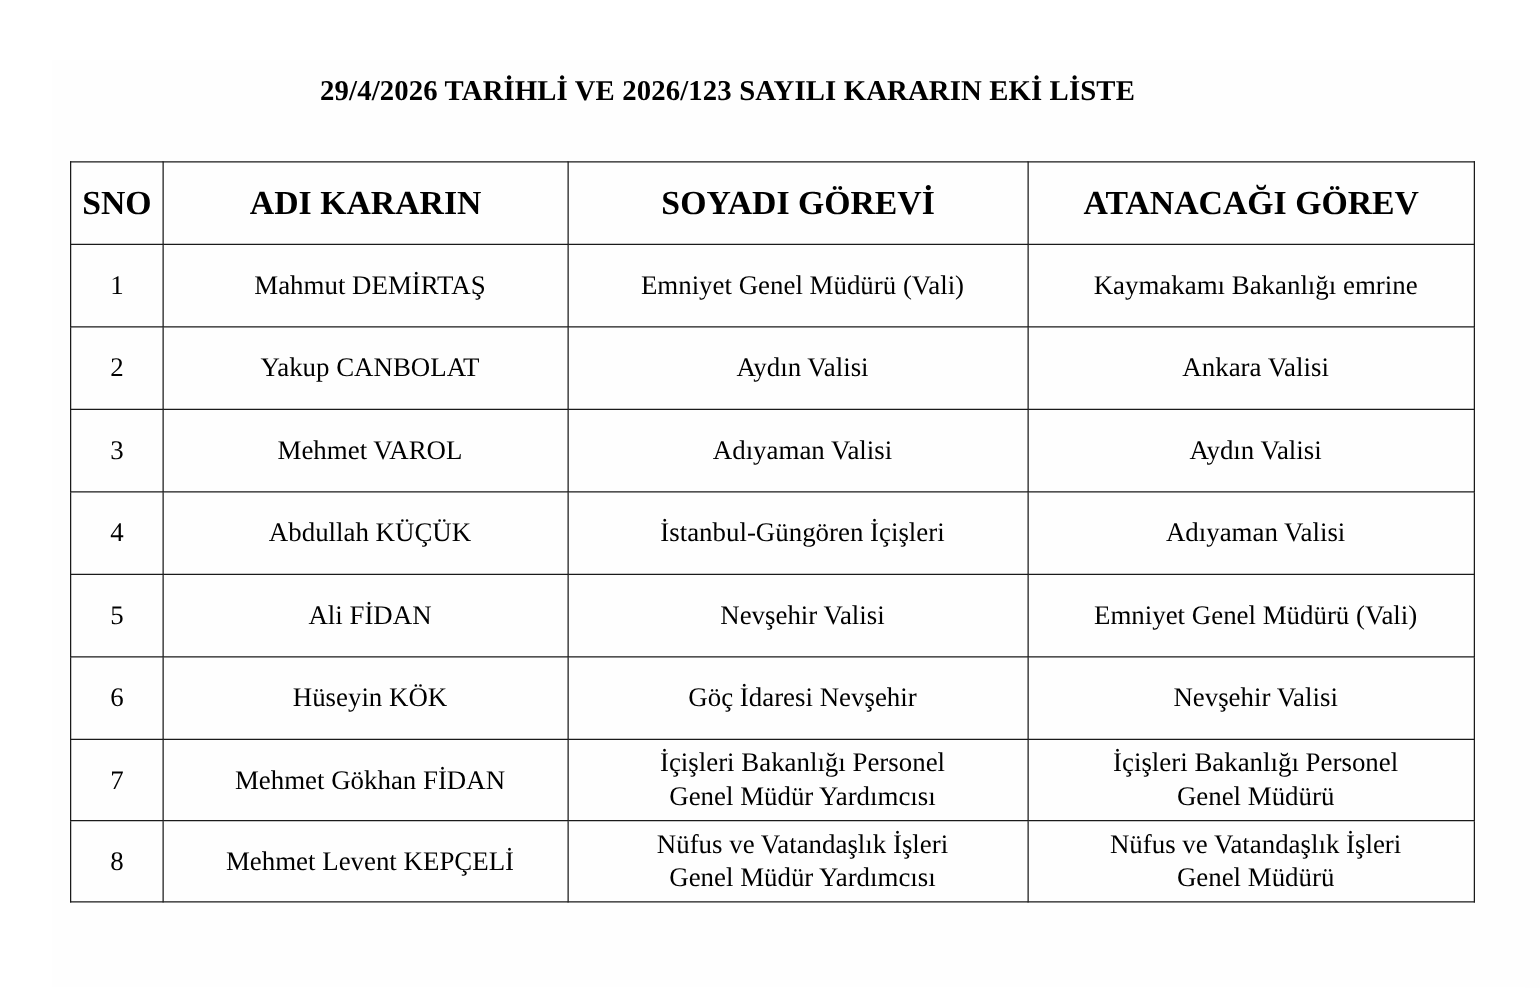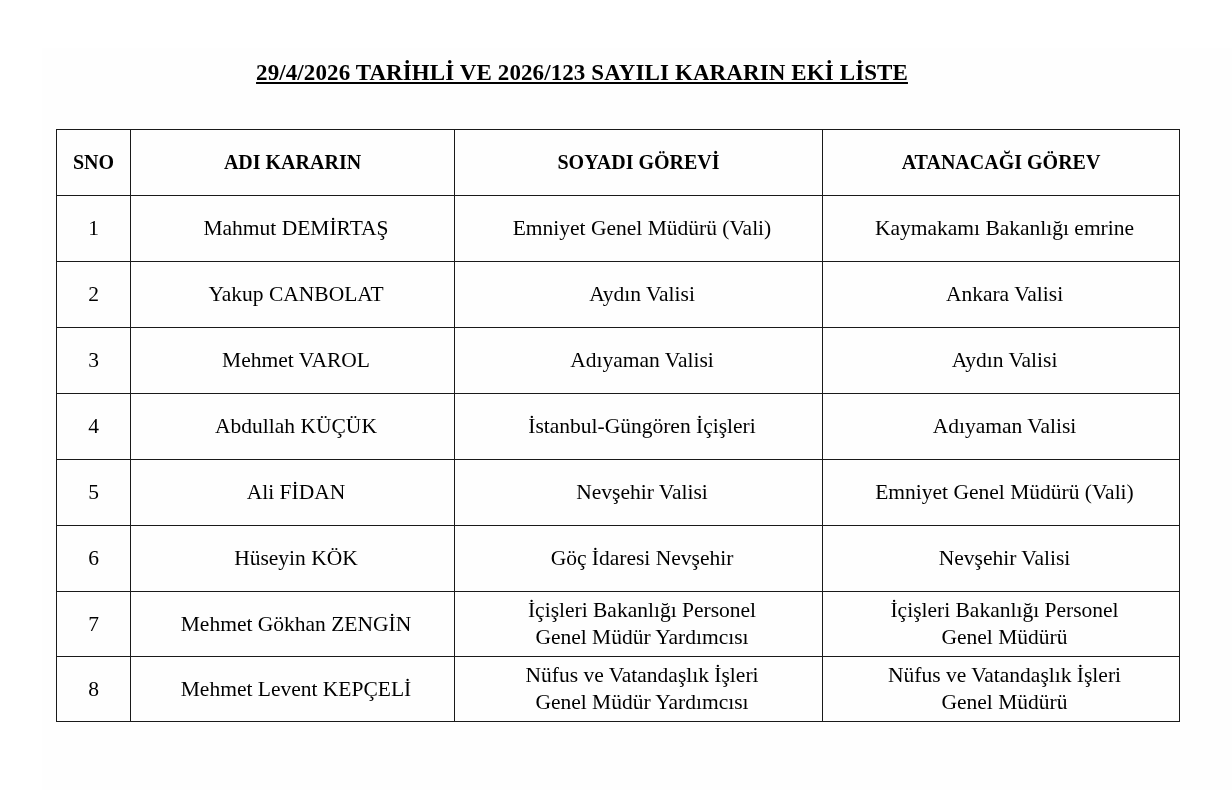--- a/index.html
+++ b/index.html
@@ -25,41 +25,40 @@
     .doc-title {
       position: absolute;
       left: 0;
       top: 60px;
       width: 1164px;
       text-align: center;
       font-weight: bold;
       font-size: 23px;
       letter-spacing: 0.1px;
       white-space: nowrap;
-      text-decoration: underline;
     }
     table.list {
       position: absolute;
       left: 56px;
       top: 129px;
       width: 1123px;
       border-collapse: collapse;
       table-layout: fixed;
     }
     table.list th, table.list td {
       border: 1.5px solid #1a1a1a;
       font-size: 21.5px;
       vertical-align: middle;
       line-height: 27px;
     }
     table.list th {
       font-weight: bold;
       text-align: center;
       height: 66px;
-      font-size: 20px;
+      font-size: 27px;
     }
     table.list td {
       height: 66px;
       padding: 0 0 0 7px;
       text-align: center;
       white-space: nowrap;
     }
     table.list td.sno {
       text-align: center;
       padding: 0;
@@ -149,21 +148,21 @@
       <td>Hüseyin KÖK</td>
       <td>
           <span class="line">Göç İdaresi Nevşehir</span>
         </td>
       <td>
           <span class="line">Nevşehir Valisi</span>
         </td>
     </tr>
     <tr class="two-line">
       <td class="sno">7</td>
-      <td>Mehmet Gökhan ZENGİN</td>
+      <td>Mehmet Gökhan FİDAN</td>
       <td>
         <span class="line">İçişleri Bakanlığı Personel</span>
         <span class="line">Genel Müdür Yardımcısı</span>
       </td>
       <td>
         <span class="line">İçişleri Bakanlığı Personel</span>
         <span class="line">Genel Müdürü</span>
       </td>
     </tr>
     <tr class="two-line">

